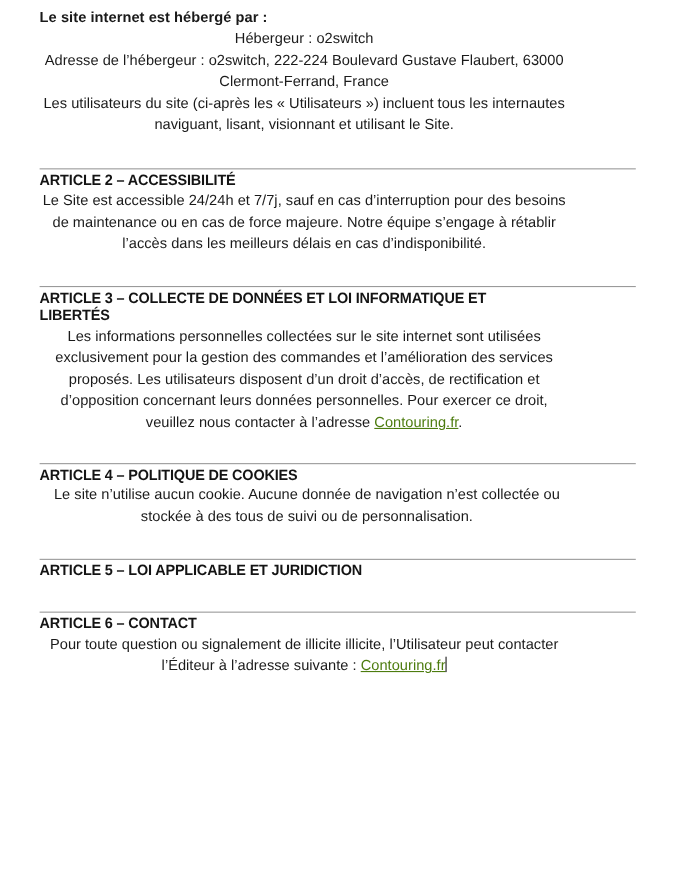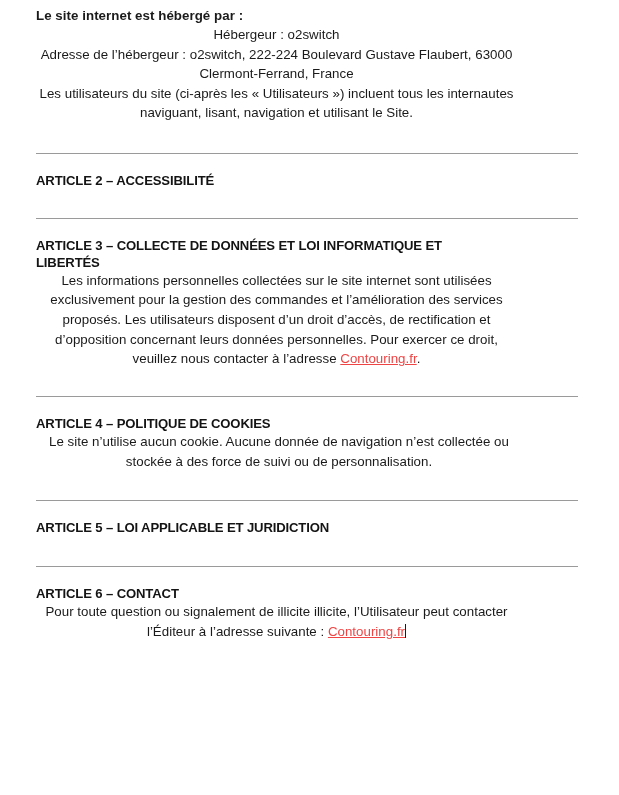--- a/index.html
+++ b/index.html
@@ -51,73 +51,74 @@
     color: #141414;
   }
   hr.divider {
     border: none;
     border-top: 1px solid #9a9a9a;
     margin: 0;
     height: 0;
     width: 542px;
   }
   a.inline-link {
-    color: #ef4444;
+    color: #4d7c0f;
     text-decoration: underline;
     text-underline-offset: 1px;
   }
   .caret {
     display: inline-block;
     width: 1px;
     height: 14px;
     background: #1a1a1a;
     vertical-align: -2px;
     margin-left: 0px;
   }
   .sec-heading-wrap { }
-  .after-hr-gap { margin-top: 19px; }
+  .after-hr-gap { margin-top: 2px; }
   .after-heading-gap { margin-top: 16px; }
   .pre-hr-gap { margin-top: 29px; }
   .pre-hr-gap-sm { margin-top: 27px; }
 </style>
 </head>
 <body>
 
 <div class="page">
 
   <p class="lead">Le site internet est hébergé par :</p>
 
   <p class="body-text block-gap-lg"><span>Hébergeur : o2switch</span><br><span>Adresse de l’hébergeur : o2switch, 222-224 Boulevard Gustave Flaubert, 63000 Clermont-Ferrand, France</span></p>
 
-  <p class="body-text block-gap-lg">Les utilisateurs du site (ci-après les « Utilisateurs ») incluent tous les internautes naviguant, lisant, navigation et utilisant le Site.</p>
+  <p class="body-text block-gap-lg">Les utilisateurs du site (ci-après les « Utilisateurs ») incluent tous les internautes naviguant, lisant, visionnant et utilisant le Site.</p>
 
   <div style="margin-top:30px;">
     <hr class="divider">
   </div>
 
   <div class="after-hr-gap sec-heading-wrap">
     <h2 class="article-heading">ARTICLE 2 – ACCESSIBILITÉ</h2>
+    <p class="body-text after-heading-gap">Le Site est accessible 24/24h et 7/7j, sauf en cas d’interruption pour des besoins de maintenance ou en cas de force majeure. Notre équipe s’engage à rétablir l’accès dans les meilleurs délais en cas d’indisponibilité.</p>
   </div>
 
   <div class="pre-hr-gap">
     <hr class="divider">
   </div>
 
   <div class="after-hr-gap sec-heading-wrap">
     <h2 class="article-heading">ARTICLE 3 – COLLECTE DE DONNÉES ET LOI INFORMATIQUE ET LIBERTÉS</h2>
     <p class="body-text after-heading-gap"><span>Les informations personnelles collectées sur le site internet sont utilisées exclusivement pour la gestion des commandes et l’amélioration des services proposés. Les utilisateurs disposent d’un droit d’accès, de rectification et d’opposition concernant leurs données personnelles. Pour exercer ce droit, veuillez nous contacter à l’adresse </span><a class="inline-link" href="#">Contouring.fr</a><span>.</span></p>
   </div>
 
   <div class="pre-hr-gap-sm">
     <hr class="divider">
   </div>
 
   <div class="after-hr-gap sec-heading-wrap">
     <h2 class="article-heading">ARTICLE 4 – POLITIQUE DE COOKIES</h2>
-    <p class="body-text after-heading-gap indent">Le site n’utilise aucun cookie. Aucune donnée de navigation n’est collectée ou stockée à des force de suivi ou de personnalisation.</p>
+    <p class="body-text after-heading-gap indent">Le site n’utilise aucun cookie. Aucune donnée de navigation n’est collectée ou stockée à des tous de suivi ou de personnalisation.</p>
   </div>
 
   <div class="pre-hr-gap">
     <hr class="divider">
   </div>
 
   <div class="after-hr-gap sec-heading-wrap">
     <h2 class="article-heading">ARTICLE 5 – LOI APPLICABLE ET JURIDICTION</h2>
   </div>
 

